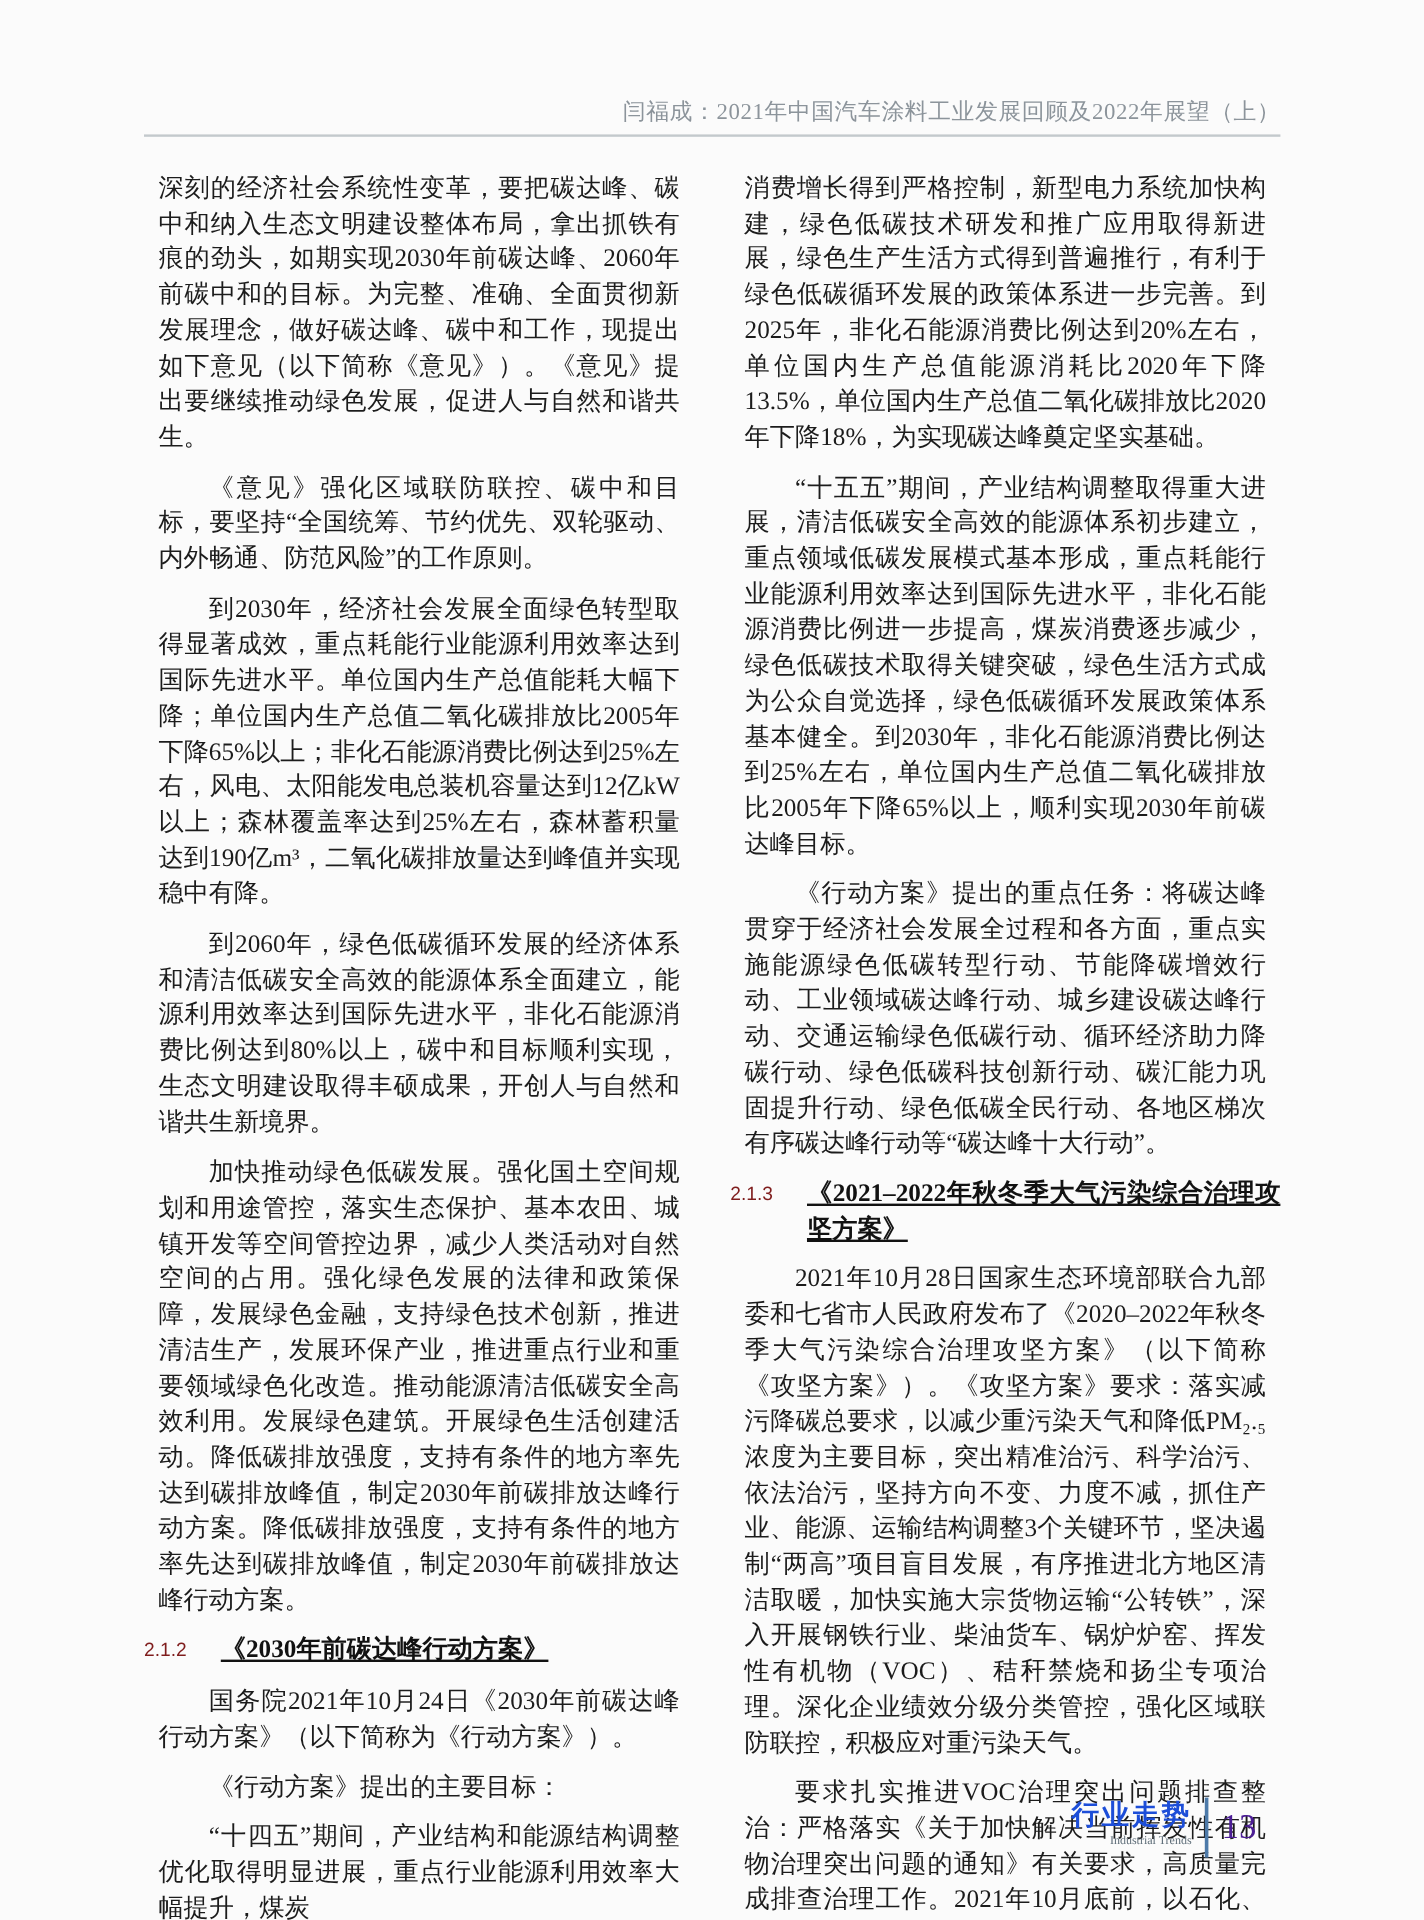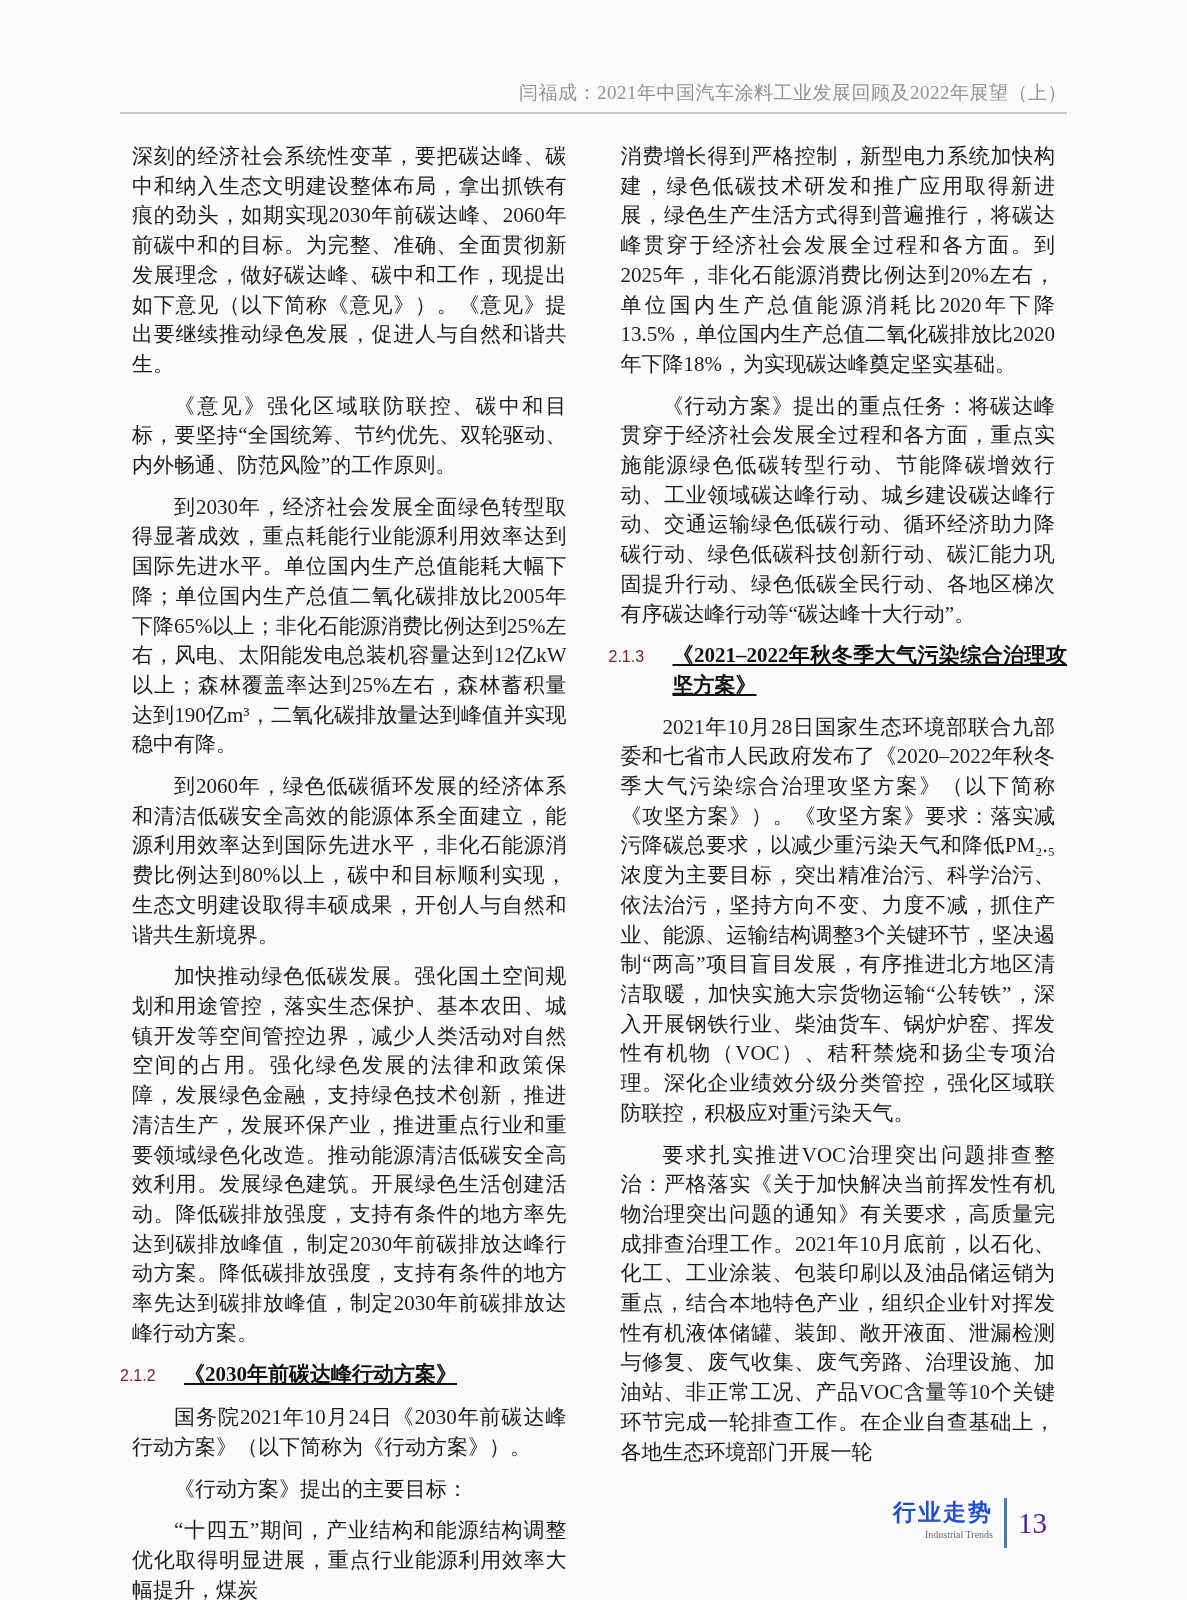--- a/index.html
+++ b/index.html
@@ -103,21 +103,22 @@
       <div class="sec-heading">
         <span class="sec-num">2.1.2</span>
         <span class="sec-title">《2030年前碳达峰行动方案》</span>
       </div>
       <p class="para">国务院2021年10月24日《2030年前碳达峰行动方案》（以下简称为《行动方案》）。</p>
       <p class="para">《行动方案》提出的主要目标：</p>
       <p class="para">“十四五”期间，产业结构和能源结构调整优化取得明显进展，重点行业能源利用效率大幅提升，煤炭</p>
     </div>
 
     <div class="column">
-      <p class="para first">消费增长得到严格控制，新型电力系统加快构建，绿色低碳技术研发和推广应用取得新进展，绿色生产生活方式得到普遍推行，将碳达峰贯穿于经济社会发展全过程和各方面。到2025年，非化石能源消费比例达到20%左右，单位国内生产总值能源消耗比2020年下降13.5%，单位国内生产总值二氧化碳排放比2020年下降18%，为实现碳达峰奠定坚实基础。</p>
+      <p class="para first">消费增长得到严格控制，新型电力系统加快构建，绿色低碳技术研发和推广应用取得新进展，绿色生产生活方式得到普遍推行，有利于绿色低碳循环发展的政策体系进一步完善。到2025年，非化石能源消费比例达到20%左右，单位国内生产总值能源消耗比2020年下降13.5%，单位国内生产总值二氧化碳排放比2020年下降18%，为实现碳达峰奠定坚实基础。</p>
+      <p class="para">“十五五”期间，产业结构调整取得重大进展，清洁低碳安全高效的能源体系初步建立，重点领域低碳发展模式基本形成，重点耗能行业能源利用效率达到国际先进水平，非化石能源消费比例进一步提高，煤炭消费逐步减少，绿色低碳技术取得关键突破，绿色生活方式成为公众自觉选择，绿色低碳循环发展政策体系基本健全。到2030年，非化石能源消费比例达到25%左右，单位国内生产总值二氧化碳排放比2005年下降65%以上，顺利实现2030年前碳达峰目标。</p>
       <p class="para">《行动方案》提出的重点任务：将碳达峰贯穿于经济社会发展全过程和各方面，重点实施能源绿色低碳转型行动、节能降碳增效行动、工业领域碳达峰行动、城乡建设碳达峰行动、交通运输绿色低碳行动、循环经济助力降碳行动、绿色低碳科技创新行动、碳汇能力巩固提升行动、绿色低碳全民行动、各地区梯次有序碳达峰行动等“碳达峰十大行动”。</p>
       <div class="sec-heading">
         <span class="sec-num">2.1.3</span>
         <span class="sec-title">《2021–2022年秋冬季大气污染综合治理攻坚方案》</span>
       </div>
       <p class="para">2021年10月28日国家生态环境部联合九部委和七省市人民政府发布了《2020–2022年秋冬季大气污染综合治理攻坚方案》（以下简称《攻坚方案》）。《攻坚方案》要求：落实减污降碳总要求，以减少重污染天气和降低PM₂.₅浓度为主要目标，突出精准治污、科学治污、依法治污，坚持方向不变、力度不减，抓住产业、能源、运输结构调整3个关键环节，坚决遏制“两高”项目盲目发展，有序推进北方地区清洁取暖，加快实施大宗货物运输“公转铁”，深入开展钢铁行业、柴油货车、锅炉炉窑、挥发性有机物（VOC）、秸秆禁烧和扬尘专项治理。深化企业绩效分级分类管控，强化区域联防联控，积极应对重污染天气。</p>
       <p class="para">要求扎实推进VOC治理突出问题排查整治：严格落实《关于加快解决当前挥发性有机物治理突出问题的通知》有关要求，高质量完成排查治理工作。2021年10月底前，以石化、化工、工业涂装、包装印刷以及油品储运销为重点，结合本地特色产业，组织企业针对挥发性有机液体储罐、装卸、敞开液面、泄漏检测与修复、废气收集、废气旁路、治理设施、加油站、非正常工况、产品VOC含量等10个关键环节完成一轮排查工作。在企业自查基础上，各地生态环境部门开展一轮</p>
     </div>
 
   </div>

